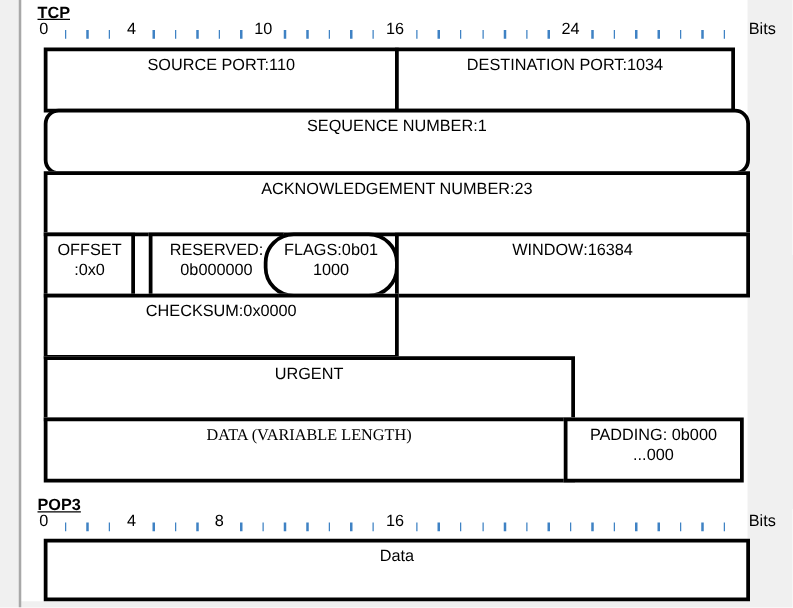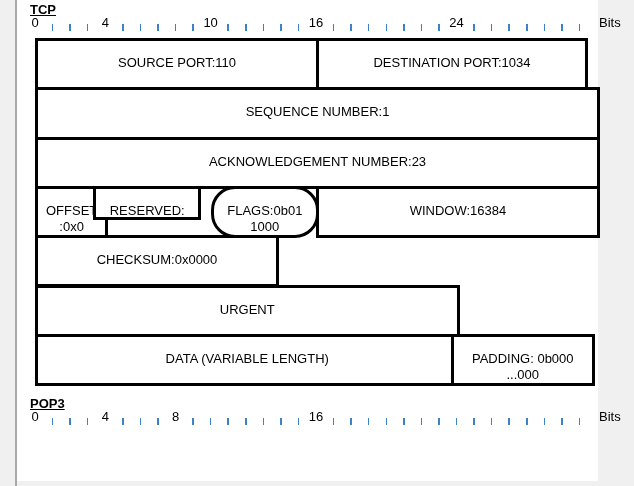--- a/index.html
+++ b/index.html
@@ -35,21 +35,21 @@
   .tick{
     position:absolute;width:1.5px;height:7px;background:var(--tick);
   }
   .cell{
     position:absolute;box-sizing:border-box;
     border:3px solid var(--border);background:var(--panel);
     text-align:center;overflow:hidden;
   }
   .cell-text{
     display:inline-block;font-size:13px;line-height:16px;
-    padding-top:14px;white-space:pre-line;color:var(--text);
+    padding-top:3px;white-space:pre-line;color:var(--text);
   }
 </style>
 </head>
 <body>
 
 <div id="page">
   <div id="panel"></div>
   <div id="gutter-line"></div>
 <div class="sec-title" style="left: 30px; top: 2px;">TCP</div>
     <div class="ruler-num" style="left: 35px; top: 15px;">0</div>
@@ -80,32 +80,32 @@
     <div class="tick" style="left: 473.31px; top: 24px;"></div>
     <div class="tick" style="left: 490.88px; top: 24px;"></div>
     <div class="tick" style="left: 508.44px; top: 24px;"></div>
     <div class="tick" style="left: 526px; top: 24px;"></div>
     <div class="tick" style="left: 543.56px; top: 24px;"></div>
     <div class="tick" style="left: 561.13px; top: 24px;"></div>
     <div class="tick" style="left: 578.69px; top: 24px;"></div>
     <div class="ruler-unit" style="left: 599px; top: 15px;">Bits</div>
     <div class="cell" style="left: 35px; width: 284px; top: 38px; height: 52.3px;"><div class="cell-text" style="display: inline-block;">SOURCE PORT:110</div></div>
     <div class="cell" style="left: 316px; width: 272px; top: 38px; height: 52.3px;"><div class="cell-text" style="display: inline-block;">DESTINATION PORT:1034</div></div>
-    <div class="cell" style="left: 35px; width: 565px; top: 87.3px; height: 52.3px;"><div class="cell-text" style="display: inline-block;">SEQUENCE NUMBER:1</div></div>
+    <div class="cell" style="left: 35px; width: 565px; top: 87.3px; height: 52.3px; border-radius: 12px;"><div class="cell-text" style="display: inline-block;">SEQUENCE NUMBER:1</div></div>
     <div class="cell" style="left: 35px; width: 565px; top: 136.6px; height: 52.3px;"><div class="cell-text" style="display: inline-block;">ACKNOWLEDGEMENT NUMBER:23</div></div>
     <div class="cell" style="left: 35px; width: 73.25px; top: 185.9px; height: 52.3px;"><div class="cell-text" style="display: inline-block;">OFFSET
 :0x0</div></div>
-    <div class="cell" style="left: 93px; width: 108.38px; top: 185.9px; height: 34px;"><div class="cell-text" style="display: inline-block;">RESERVED:
+    <div class="cell" style="left: 119px; width: 108.38px; top: 185.9px; height: 52px;"><div class="cell-text" style="display: inline-block;">RESERVED:
 0b000000</div></div>
     <div class="cell" style="left: 210.63px; width: 108.38px; top: 185.9px; height: 52.3px; border-radius: 24px;"><div class="cell-text" style="display: inline-block;">FLAGS:0b01
 1000</div></div>
     <div class="cell" style="left: 316px; width: 284px; top: 185.9px; height: 52.3px;"><div class="cell-text" style="display: inline-block;">WINDOW:16384</div></div>
-    <div class="cell" style="left: 35px; width: 244px; top: 235.2px; height: 52.3px;"><div class="cell-text" style="display: inline-block;">CHECKSUM:0x0000</div></div>
+    <div class="cell" style="left: 35px; width: 284px; top: 235.2px; height: 52.3px;"><div class="cell-text" style="display: inline-block;">CHECKSUM:0x0000</div></div>
     <div class="cell" style="left: 35px; width: 424.5px; top: 284.5px; height: 52.3px;"><div class="cell-text" style="display: inline-block;">URGENT</div></div>
-    <div class="cell" style="left: 35px; width: 424.5px; top: 333.8px; height: 52.3px;"><div class="cell-text" style="display: inline-block;">DATA (VARIABLE LENGTH)</div></div>
+    <div class="cell" style="left: 35px; width: 424.5px; top: 333.8px; height: 52.3px;"><div class="cell-text" style="display: inline-block; font-family: Liberation Serif, serif;">DATA (VARIABLE LENGTH)</div></div>
     <div class="cell" style="left: 451px; width: 143.5px; top: 333.8px; height: 52.3px;"><div class="cell-text" style="display: inline-block;">PADDING: 0b000
 ...000</div></div>
     <div class="sec-title" style="left: 30px; top: 396px;">POP3</div>
     <div class="ruler-num" style="left: 35px; top: 409px;">0</div>
     <div class="tick" style="left: 51.81px; top: 418px;"></div>
     <div class="tick" style="left: 69.38px; top: 418px;"></div>
     <div class="tick" style="left: 86.94px; top: 418px;"></div>
     <div class="ruler-num" style="left: 105.25px; top: 409px;">4</div>
     <div class="tick" style="left: 122.06px; top: 418px;"></div>
     <div class="tick" style="left: 139.63px; top: 418px;"></div>
@@ -128,13 +128,14 @@
     <div class="tick" style="left: 438.19px; top: 418px;"></div>
     <div class="tick" style="left: 455.75px; top: 418px;"></div>
     <div class="tick" style="left: 473.31px; top: 418px;"></div>
     <div class="tick" style="left: 490.88px; top: 418px;"></div>
     <div class="tick" style="left: 508.44px; top: 418px;"></div>
     <div class="tick" style="left: 526px; top: 418px;"></div>
     <div class="tick" style="left: 543.56px; top: 418px;"></div>
     <div class="tick" style="left: 561.13px; top: 418px;"></div>
     <div class="tick" style="left: 578.69px; top: 418px;"></div>
     <div class="ruler-unit" style="left: 599px; top: 409px;">Bits</div>
+    <div class="cell" style="left: 35px; width: 565px; top: 431px; height: 50px;"><div class="cell-text" style="display: inline-block;">Data</div></div>
   </div>
 
 </body></html>

